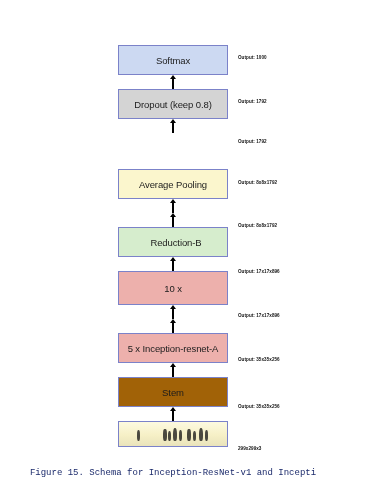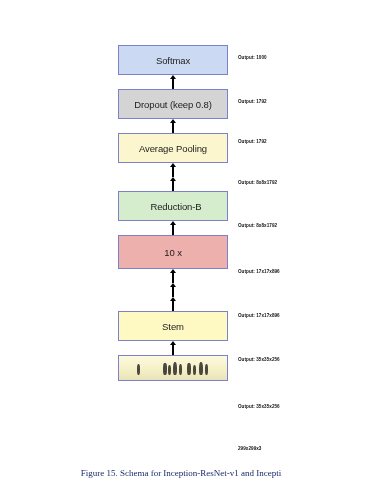--- a/index.html
+++ b/index.html
@@ -47,24 +47,24 @@
     font-size: 9.5px;
     line-height: 11px;
     letter-spacing: -0.1px;
     color: #1c1c1c;
     padding: 3px 2px;
   }
   .node.tall { min-height: 34px; }
 
   .fill-blue   { background: #ccd9f2; }
   .fill-gray   { background: #d4d4d4; }
-  .fill-yellow { background: #fbf6cd; }
+  .fill-yellow { background: #fbf6cd; margin-top: 36px; }
   .fill-salmon { background: #edb0ac; }
   .fill-green  { background: #d6edcd; padding-left: 8px; }
-  .fill-pink   { background: #fef9c3; }
+  .fill-pink   { background: #a16207; }
 
   .node .two-line { display: block; }
 
   
   .arrow {
     position: relative;
     height: 14px;
     width: 110px;
   }
   .arrow .shaft {
@@ -118,25 +118,25 @@
     line-height: 6px;
     font-weight: bold;
     color: #141414;
     white-space: nowrap;
     letter-spacing: 0.05px;
   }
 
   
   .caption {
     position: absolute;
-    left: 12px;
+    left: 4px;
     top: 468px;
     width: 338px;
     text-align: center;
-    font-family: Liberation Serif, serif;
+    font-family: Liberation Mono, monospace;
     font-size: 9px;
     line-height: 11px;
     color: #1b2a6b;
     white-space: nowrap;
     overflow: hidden;
   }
 </style>
 </head>
 <body>
 
@@ -196,20 +196,23 @@
       <span class="shaft"></span>
       <span class="head"></span>
     </div>
 
 
     <div class="arrow">
       <span class="shaft"></span>
       <span class="head"></span>
     </div>
 
+    <div class="node fill-salmon">
+      <span>5 x Inception-resnet-A</span>
+    </div>
 
     <div class="arrow">
       <span class="shaft"></span>
       <span class="head"></span>
     </div>
 
     <div class="node fill-pink">
       <span>Stem</span>
     </div>
 

